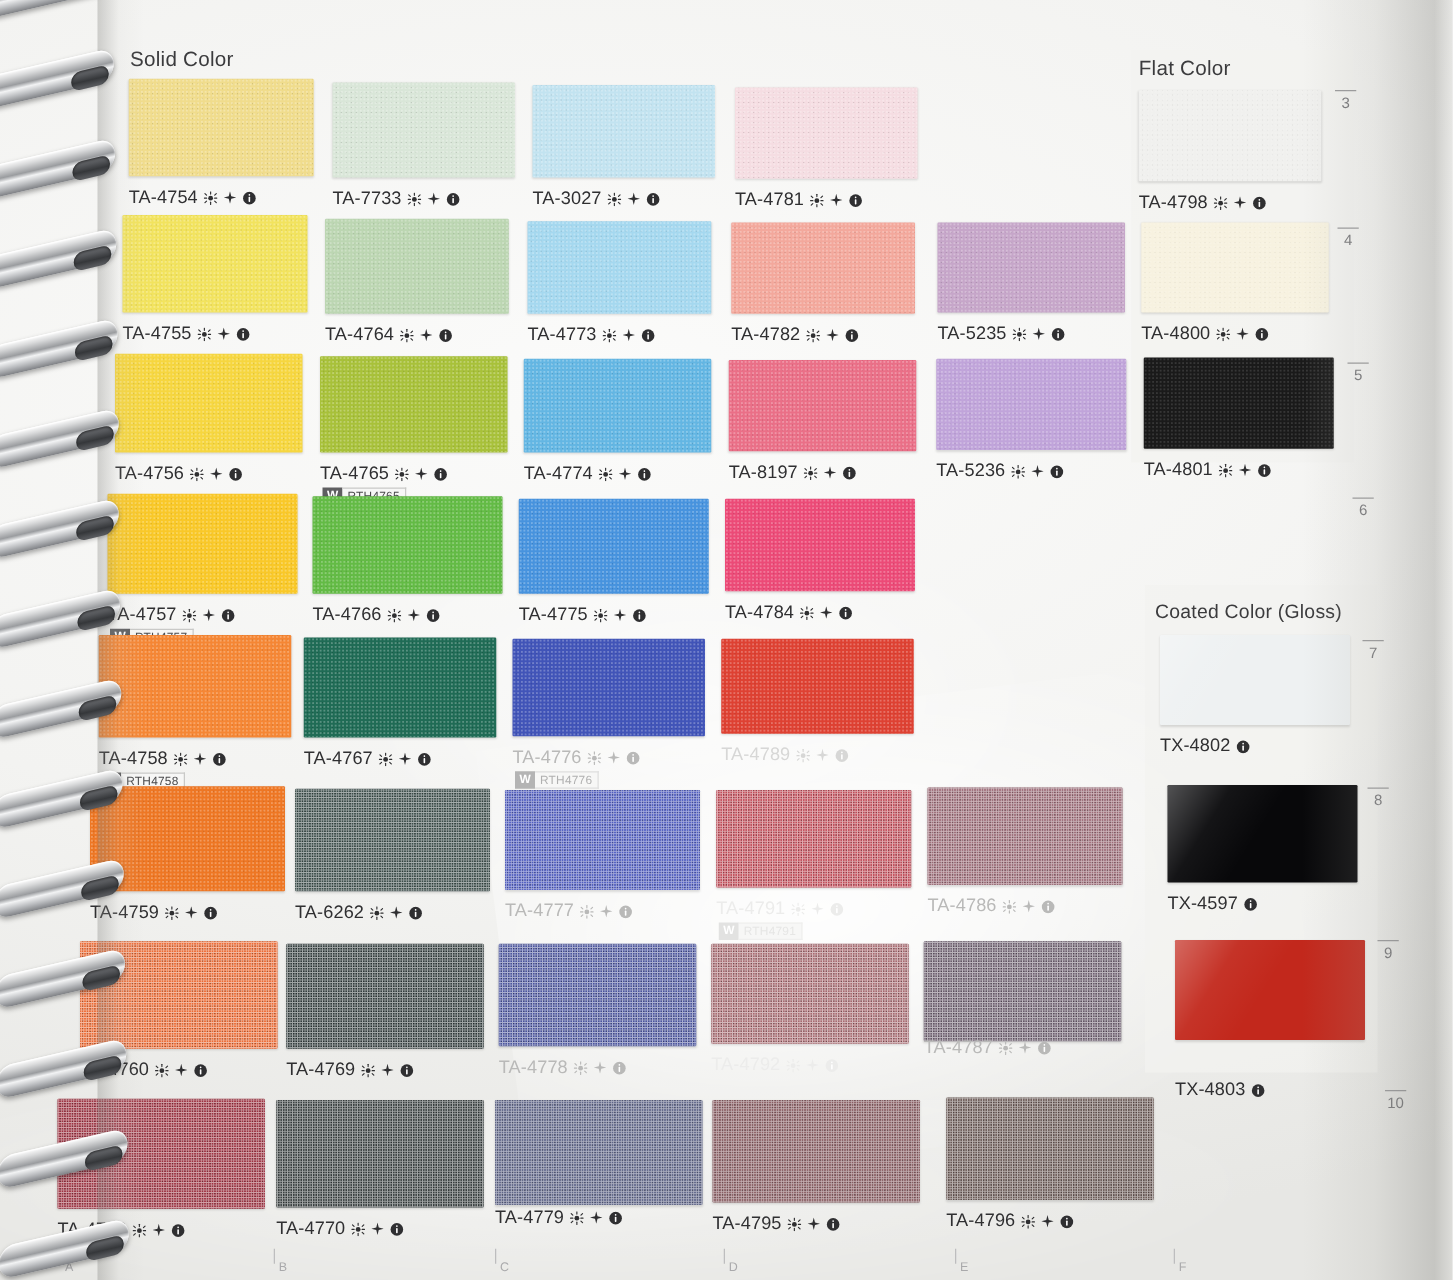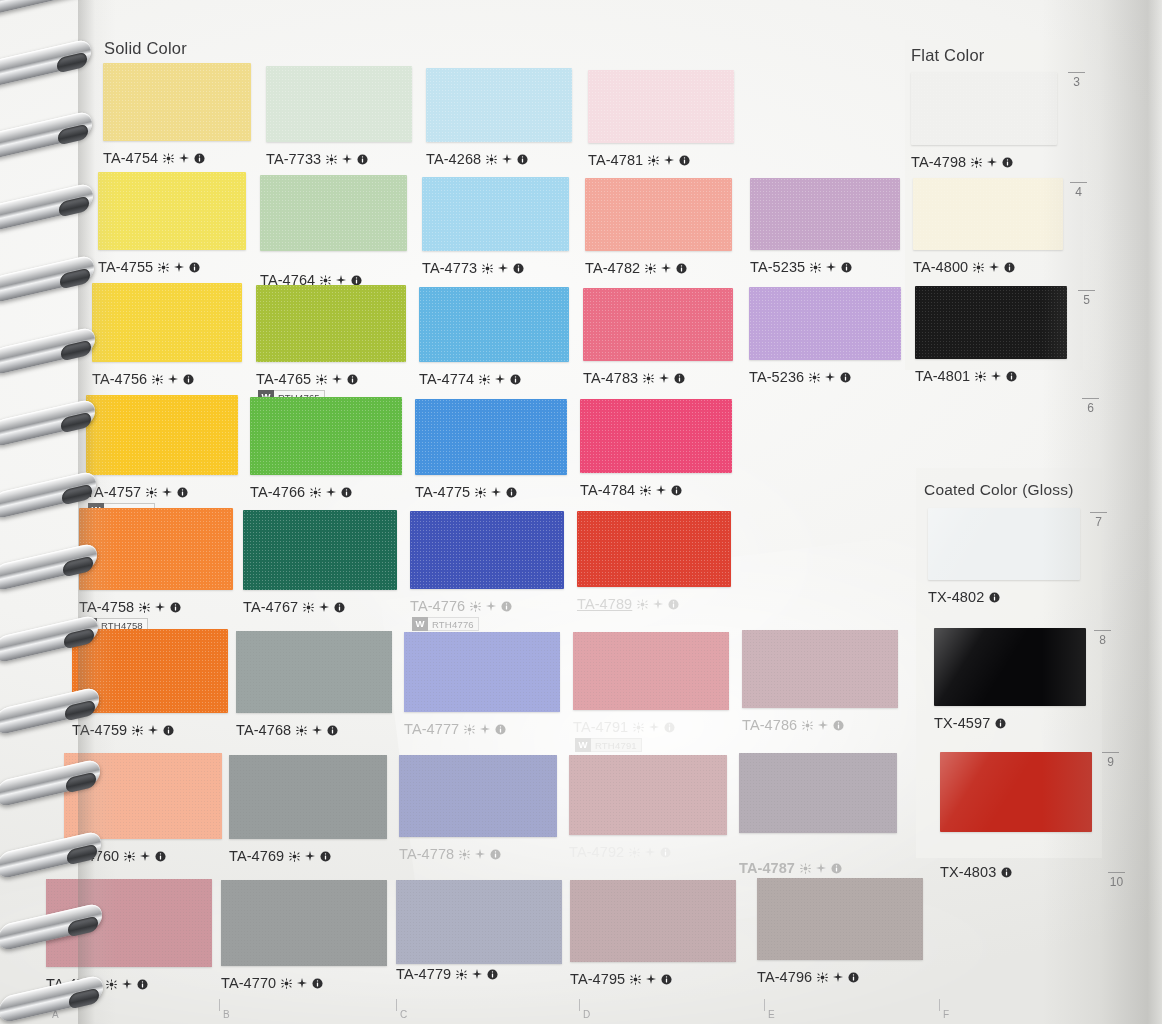--- a/index.html
+++ b/index.html
@@ -96,21 +96,21 @@
     position:absolute;white-space:nowrap;
     font-size:14.5px;color:#2f2f31;letter-spacing:.1px;
     display:flex;align-items:center;gap:5px;
   }
   .code{display:inline-block;}
   .ico{display:inline-block;line-height:1;}
   .ico svg{display:block;}
 
   
   .fade1 .lbl{color:#b9b9b8;}
-  .fade2 .lbl{color:#d7d7d6;text-decoration:underline;}
+  .fade2 .lbl{color:#d7d7d6;}
   .fade3 .lbl{color:#ececeb;}
 
   
   .wbadge{
     position:absolute;display:flex;align-items:stretch;height:14px;
     font-size:9.5px;line-height:14px;
   }
   .wbadge .w{
     background:#5e5e60;color:#fff;padding:0 3.5px;font-weight:bold;
     font-family:"Liberation Sans","DejaVu Sans",sans-serif;
@@ -218,21 +218,21 @@
               <rect x="10.6" y="9.6" width="2.8" height="9" rx="1.2" fill="#fff"></rect>
             </svg>
           </span>
         </div>
       </div>
       <div class="cell" style="left: 426px; top: 68px; width: 146px; height: 120px;">
         <div class="chip solid" style="width: 146px; height: 74px; background: rgb(194, 227, 240);">
           <div class="tex"></div>
         </div>
         <div class="lbl" style="top: 83px; left: 0px;">
-          <span class="code">TA-4268</span>
+          <span class="code">TA-3027</span>
           <span class="ico">
             <svg width="11" height="11" viewBox="0 0 24 24">
               <g fill="currentColor">
                 <circle cx="12" cy="12" r="4.2"></circle>
                 <rect x="11" y="0" width="2" height="6" rx="1"></rect>
                 <rect x="11" y="18" width="2" height="6" rx="1"></rect>
                 <rect x="0" y="11" width="6" height="2" rx="1"></rect>
                 <rect x="18" y="11" width="6" height="2" rx="1"></rect>
                 <rect x="2.5" y="2.5" width="2" height="6" rx="1" transform="rotate(-45 3.5 5.5)"></rect>
                 <rect x="19.5" y="15.5" width="2" height="6" rx="1" transform="rotate(-45 20.5 18.5)"></rect>
@@ -357,21 +357,21 @@
               <rect x="10.6" y="5" width="2.8" height="2.8" rx="1.2" fill="#fff"></rect>
               <rect x="10.6" y="9.6" width="2.8" height="9" rx="1.2" fill="#fff"></rect>
             </svg>
           </span>
         </div>
       </div>
       <div class="cell" style="left: 260px; top: 175px; width: 147px; height: 122px;">
         <div class="chip solid" style="width: 147px; height: 76px; background: rgb(188, 214, 178);">
           <div class="tex"></div>
         </div>
-        <div class="lbl" style="top: 85px; left: 0px; margin-top: 12px;">
+        <div class="lbl" style="top: 85px; left: 0px;">
           <span class="code">TA-4764</span>
           <span class="ico">
             <svg width="11" height="11" viewBox="0 0 24 24">
               <g fill="currentColor">
                 <circle cx="12" cy="12" r="4.2"></circle>
                 <rect x="11" y="0" width="2" height="6" rx="1"></rect>
                 <rect x="11" y="18" width="2" height="6" rx="1"></rect>
                 <rect x="0" y="11" width="6" height="2" rx="1"></rect>
                 <rect x="18" y="11" width="6" height="2" rx="1"></rect>
                 <rect x="2.5" y="2.5" width="2" height="6" rx="1" transform="rotate(-45 3.5 5.5)"></rect>
@@ -642,21 +642,21 @@
               <rect x="10.6" y="9.6" width="2.8" height="9" rx="1.2" fill="#fff"></rect>
             </svg>
           </span>
         </div>
       </div>
       <div class="cell" style="left: 583px; top: 288px; width: 150px; height: 119px;">
         <div class="chip solid" style="width: 150px; height: 73px; background: rgb(234, 111, 135);">
           <div class="tex"></div>
         </div>
         <div class="lbl" style="top: 82px; left: 0px;">
-          <span class="code">TA-4783</span>
+          <span class="code">TA-8197</span>
           <span class="ico">
             <svg width="11" height="11" viewBox="0 0 24 24">
               <g fill="currentColor">
                 <circle cx="12" cy="12" r="4.2"></circle>
                 <rect x="11" y="0" width="2" height="6" rx="1"></rect>
                 <rect x="11" y="18" width="2" height="6" rx="1"></rect>
                 <rect x="0" y="11" width="6" height="2" rx="1"></rect>
                 <rect x="18" y="11" width="6" height="2" rx="1"></rect>
                 <rect x="2.5" y="2.5" width="2" height="6" rx="1" transform="rotate(-45 3.5 5.5)"></rect>
                 <rect x="19.5" y="15.5" width="2" height="6" rx="1" transform="rotate(-45 20.5 18.5)"></rect>
@@ -1089,21 +1089,21 @@
               <rect x="10.6" y="9.6" width="2.8" height="9" rx="1.2" fill="#fff"></rect>
             </svg>
           </span>
         </div>
       </div>
       <div class="cell" style="left: 236px; top: 631px; width: 156px; height: 128px;">
         <div class="chip metallic" style="width: 156px; height: 82px; background: rgb(60, 78, 75);">
           <div class="tex"></div>
         </div>
         <div class="lbl" style="top: 91px; left: 0px;">
-          <span class="code">TA-4768</span>
+          <span class="code">TA-6262</span>
           <span class="ico">
             <svg width="11" height="11" viewBox="0 0 24 24">
               <g fill="currentColor">
                 <circle cx="12" cy="12" r="4.2"></circle>
                 <rect x="11" y="0" width="2" height="6" rx="1"></rect>
                 <rect x="11" y="18" width="2" height="6" rx="1"></rect>
                 <rect x="0" y="11" width="6" height="2" rx="1"></rect>
                 <rect x="18" y="11" width="6" height="2" rx="1"></rect>
                 <rect x="2.5" y="2.5" width="2" height="6" rx="1" transform="rotate(-45 3.5 5.5)"></rect>
                 <rect x="19.5" y="15.5" width="2" height="6" rx="1" transform="rotate(-45 20.5 18.5)"></rect>
@@ -1387,21 +1387,21 @@
               <rect x="10.6" y="5" width="2.8" height="2.8" rx="1.2" fill="#fff"></rect>
               <rect x="10.6" y="9.6" width="2.8" height="9" rx="1.2" fill="#fff"></rect>
             </svg>
           </span>
         </div>
       </div>
       <div class="cell fade1" style="left: 739px; top: 753px; width: 158px; height: 126px;">
         <div class="chip metallic" style="width: 158px; height: 80px; background: rgb(110, 96, 112);">
           <div class="tex"></div>
         </div>
-        <div class="lbl" style="top: 107px; left: 0px; font-weight: bold;">
+        <div class="lbl" style="top: 77px; left: 0px;">
           <span class="code">TA-4787</span>
           <span class="ico">
             <svg width="11" height="11" viewBox="0 0 24 24">
               <g fill="currentColor">
                 <circle cx="12" cy="12" r="4.2"></circle>
                 <rect x="11" y="0" width="2" height="6" rx="1"></rect>
                 <rect x="11" y="18" width="2" height="6" rx="1"></rect>
                 <rect x="0" y="11" width="6" height="2" rx="1"></rect>
                 <rect x="18" y="11" width="6" height="2" rx="1"></rect>
                 <rect x="2.5" y="2.5" width="2" height="6" rx="1" transform="rotate(-45 3.5 5.5)"></rect>

